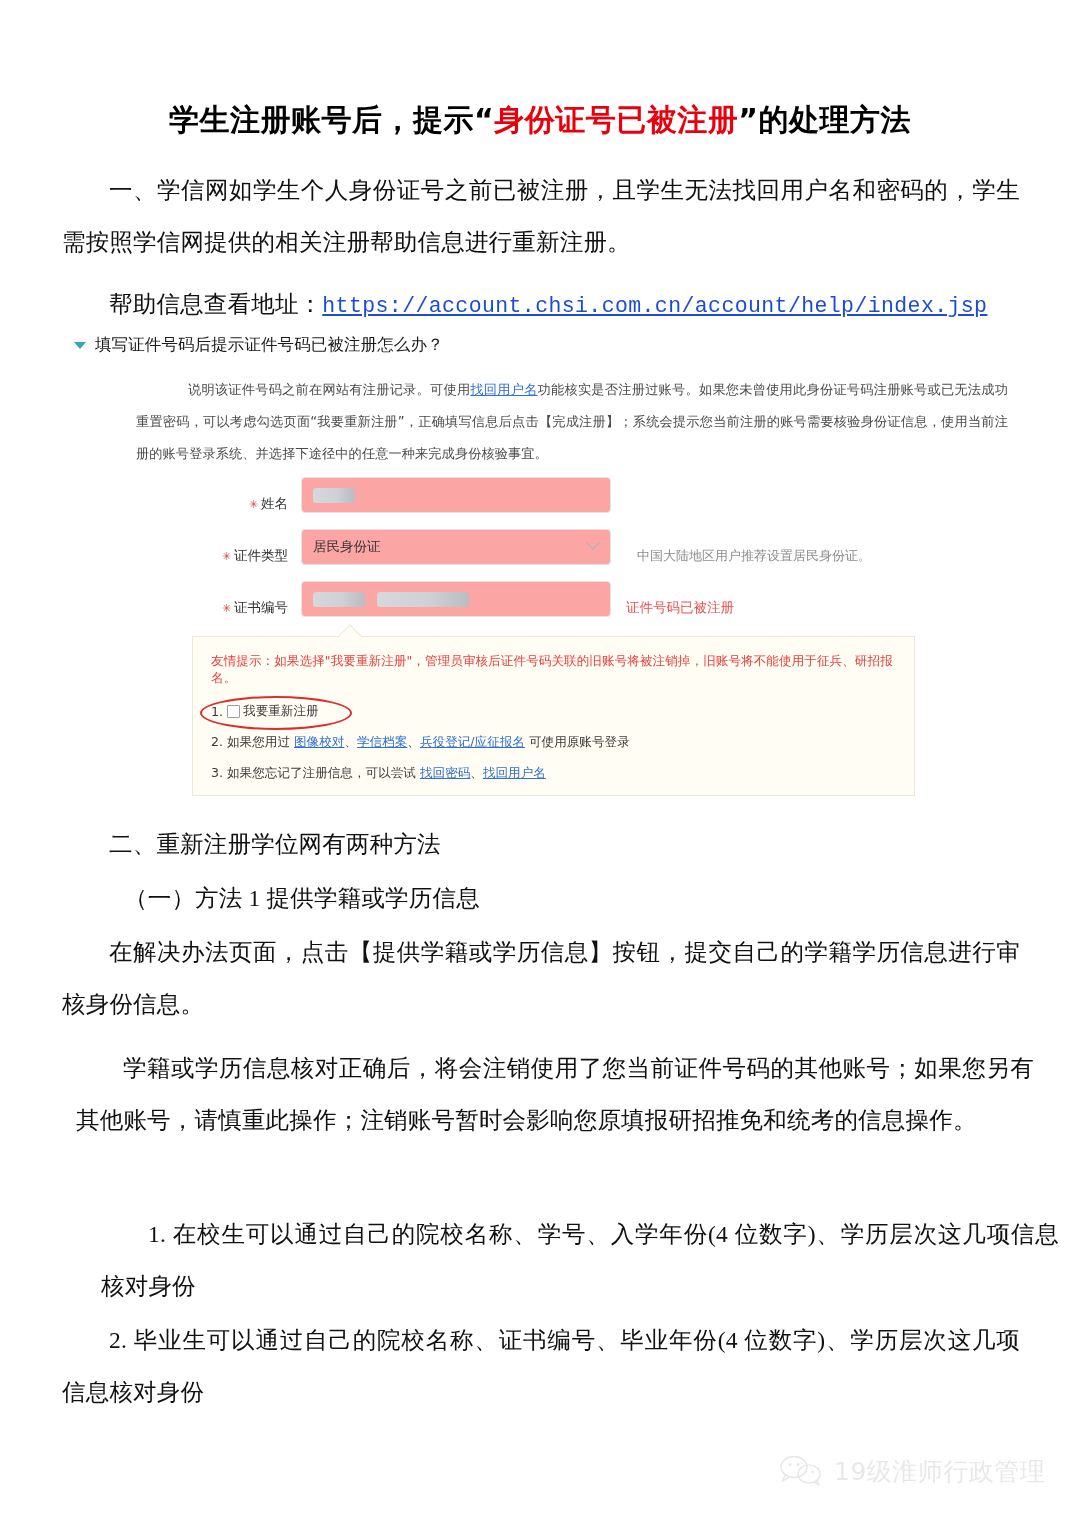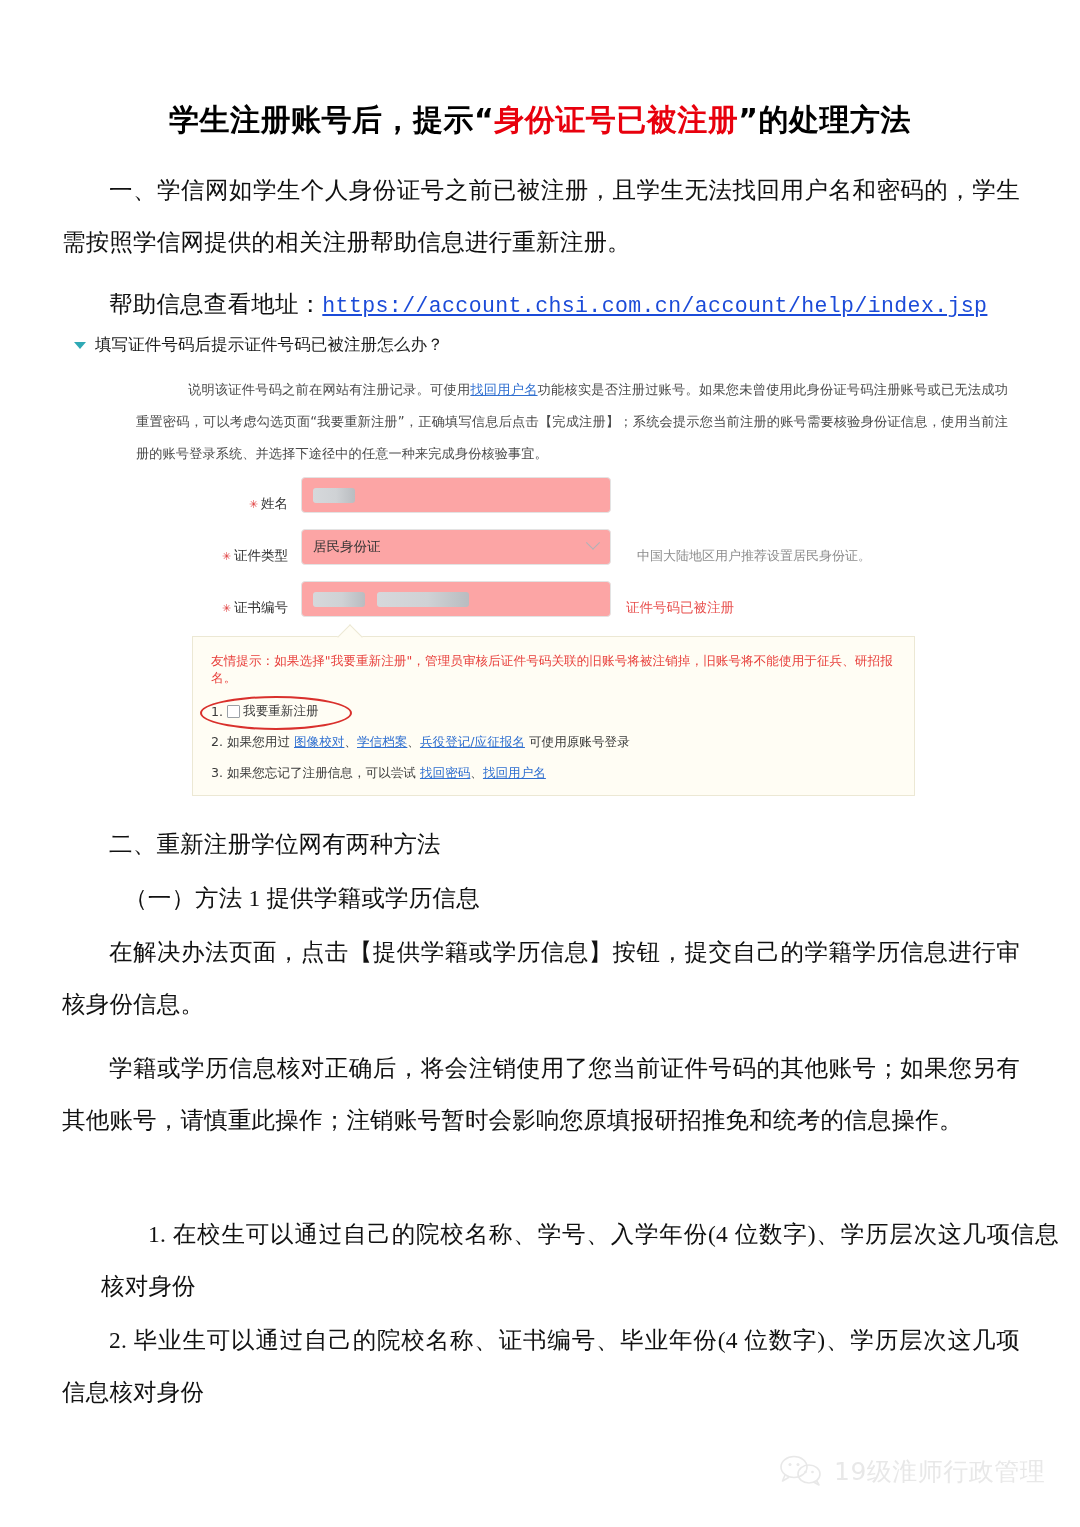--- a/index.html
+++ b/index.html
@@ -51,21 +51,21 @@
     text-justify: inter-ideograph;
     color: #111;
   }
   .indent2 { text-indent: 2em; }
 
   .p-intro   { left: 62px; top: 164px;  width: 958px; }
   .p-help    { left: 62px; top: 278px;  width: 958px; }
   .p-sec2    { left: 62px; top: 818px;  width: 958px; }
   .p-m1      { left: 77px; top: 872px;  width: 958px; }
   .p-m1body  { left: 62px; top: 926px;  width: 958px; }
-  .p-warn    { left: 62px; top: 1042px; width: 958px; }
+  .p-warn    { left: 76px; top: 1042px; width: 958px; }
   .p-item1   { left: 62px; top: 1208px; width: 958px; margin-left: 39px; }
   .p-item2   { left: 62px; top: 1314px; width: 958px; }
 
   .link-url {
     color: #1b4bd8;
     text-decoration: underline;
     font-family: "Liberation Mono", "DejaVu Sans Mono", monospace;
     font-size: 21.5px;
     letter-spacing: 0.4px;
   }

